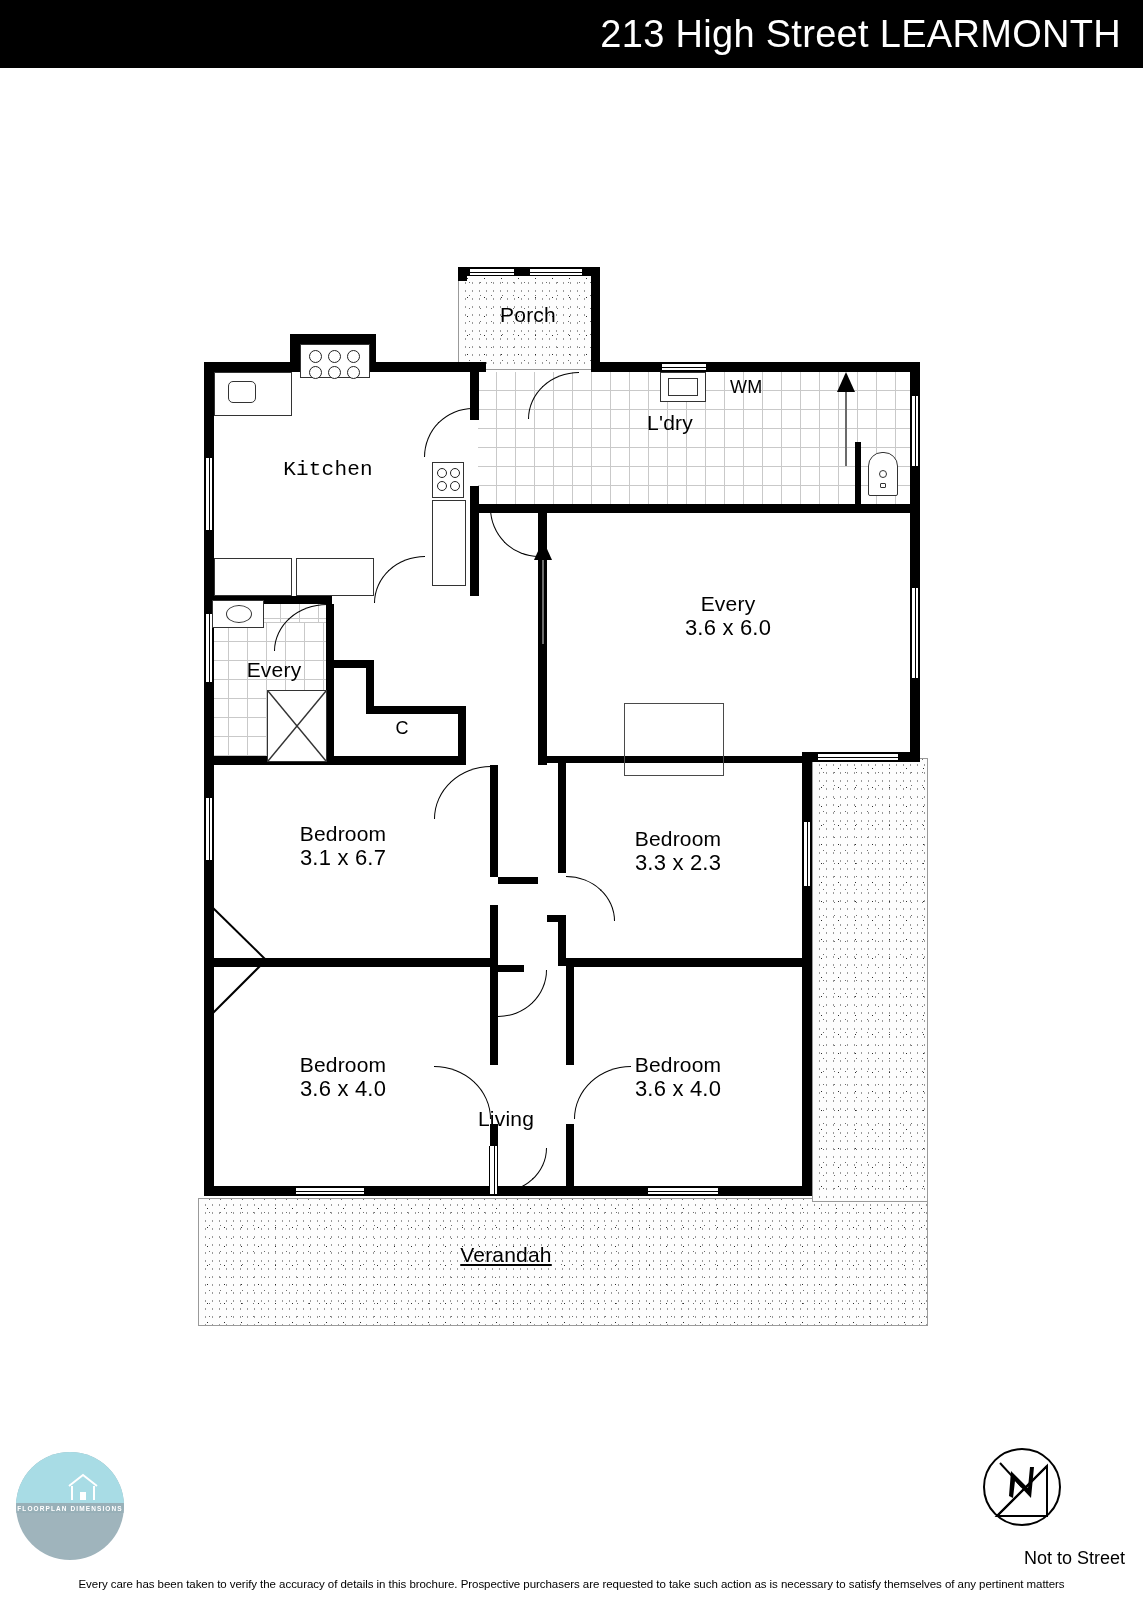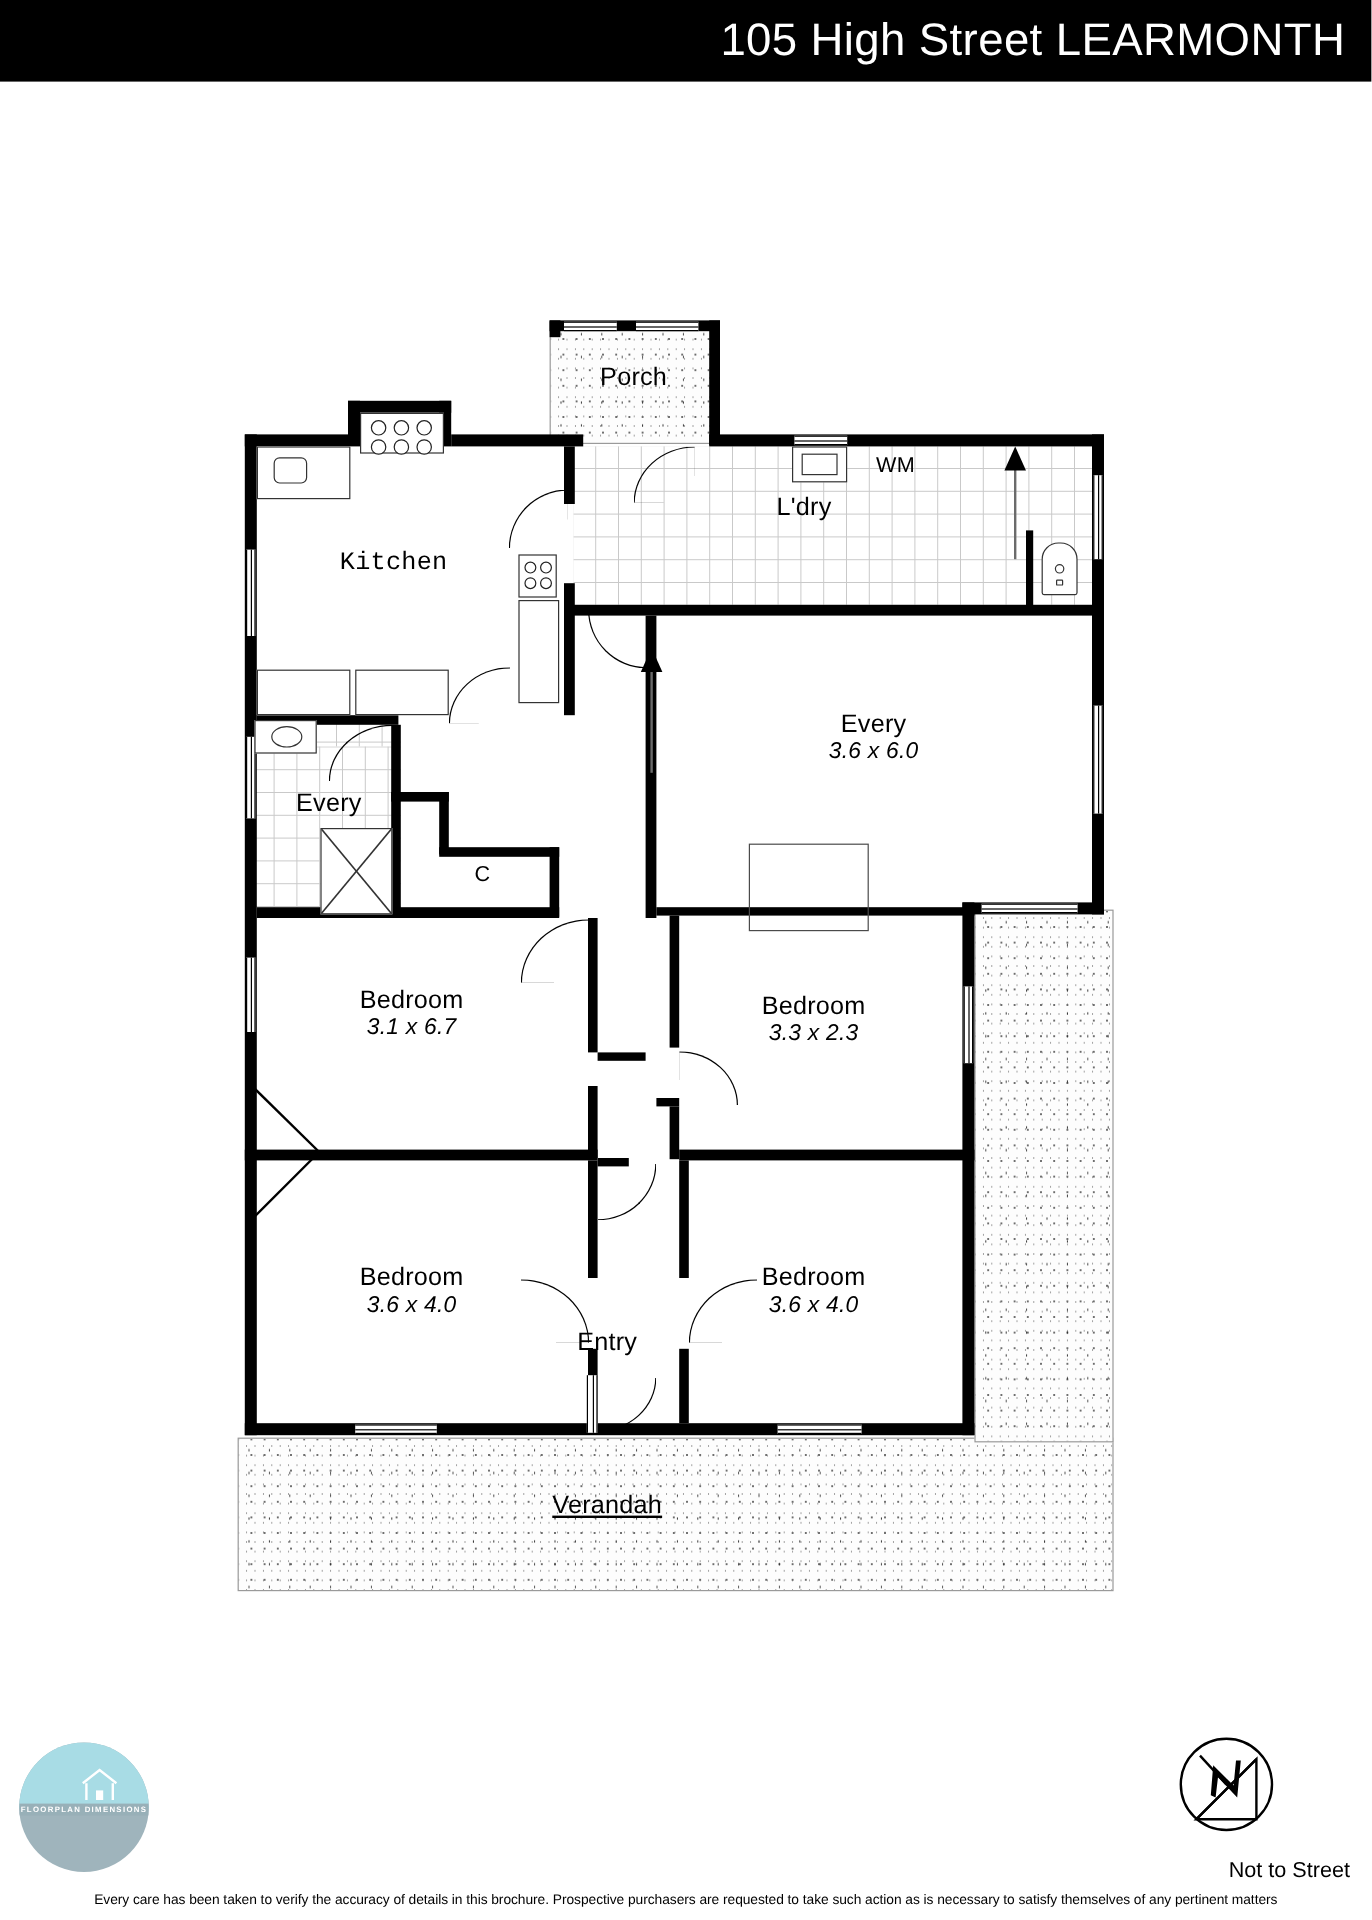--- a/index.html
+++ b/index.html
@@ -53,21 +53,21 @@
     background-size:19px 19px;
     background-position:-1px -1px;
   }
 
   
   .lbl{
     position:absolute;text-align:center;white-space:nowrap;
     font-size:21px;line-height:1.12;letter-spacing:0.2px;
     transform:translateX(-50%);
   }
-  .lbl .dim{display:block;font-size:19px;font-style:italic;}
+  .lbl .dim{display:block;font-size:22px;}
   .lbl-sm{font-size:18px;}
 
   
   .win-h{position:absolute;background:#ffffff;border-top:1px solid #000;border-bottom:1px solid #000;box-sizing:border-box;}
   .win-h:after{content:"";position:absolute;left:0;right:0;top:50%;height:1px;background:#000;}
   .win-v{position:absolute;background:#ffffff;border-left:1px solid #000;border-right:1px solid #000;box-sizing:border-box;}
   .win-v:after{content:"";position:absolute;top:0;bottom:0;left:50%;width:1px;background:#000;}
 
   
   .swing{position:absolute;border:1.6px solid #000;background:transparent;}
@@ -105,21 +105,21 @@
   }
   #disclaimer{
     position:absolute;left:0;top:1578px;width:1143px;text-align:center;
     font-size:11.5px;letter-spacing:-0.05px;white-space:nowrap;
   }
 </style>
 </head>
 <body>
 
 <div id="header">
-  <div id="header-title">105 High Street LEARMONTH</div>
+  <div id="header-title">213 High Street LEARMONTH</div>
 </div>
 
 <div id="plan">
 
   <div class="stipple" style="left:198px;top:1198px;width:730px;height:128px;"></div>
   <div class="stipple" style="left:812px;top:758px;width:116px;height:444px;"></div>
   <div class="stipple" style="left:458px;top:268px;width:142px;height:102px;"></div>
 
   <div class="tile" style="left:478px;top:372px;width:442px;height:132px;"></div>
   <div class="tile" style="left:210px;top:604px;width:124px;height:160px;"></div>
@@ -299,21 +299,21 @@
     <span>Bedroom</span>
     <span class="dim">3.6 x 4.0</span>
   </div>
 
   <div class="lbl" style="left:678px;top:1053px;">
     <span>Bedroom</span>
     <span class="dim">3.6 x 4.0</span>
   </div>
 
   <div class="lbl" style="left:506px;top:1107px;">
-    <span>Entry</span>
+    <span>Living</span>
   </div>
 
   <div class="lbl" style="left:506px;top:1243px;text-decoration:underline;">
     <span>Verandah</span>
   </div>
 
 </div>
 
 <div id="logo">
   <div id="logo-top">

